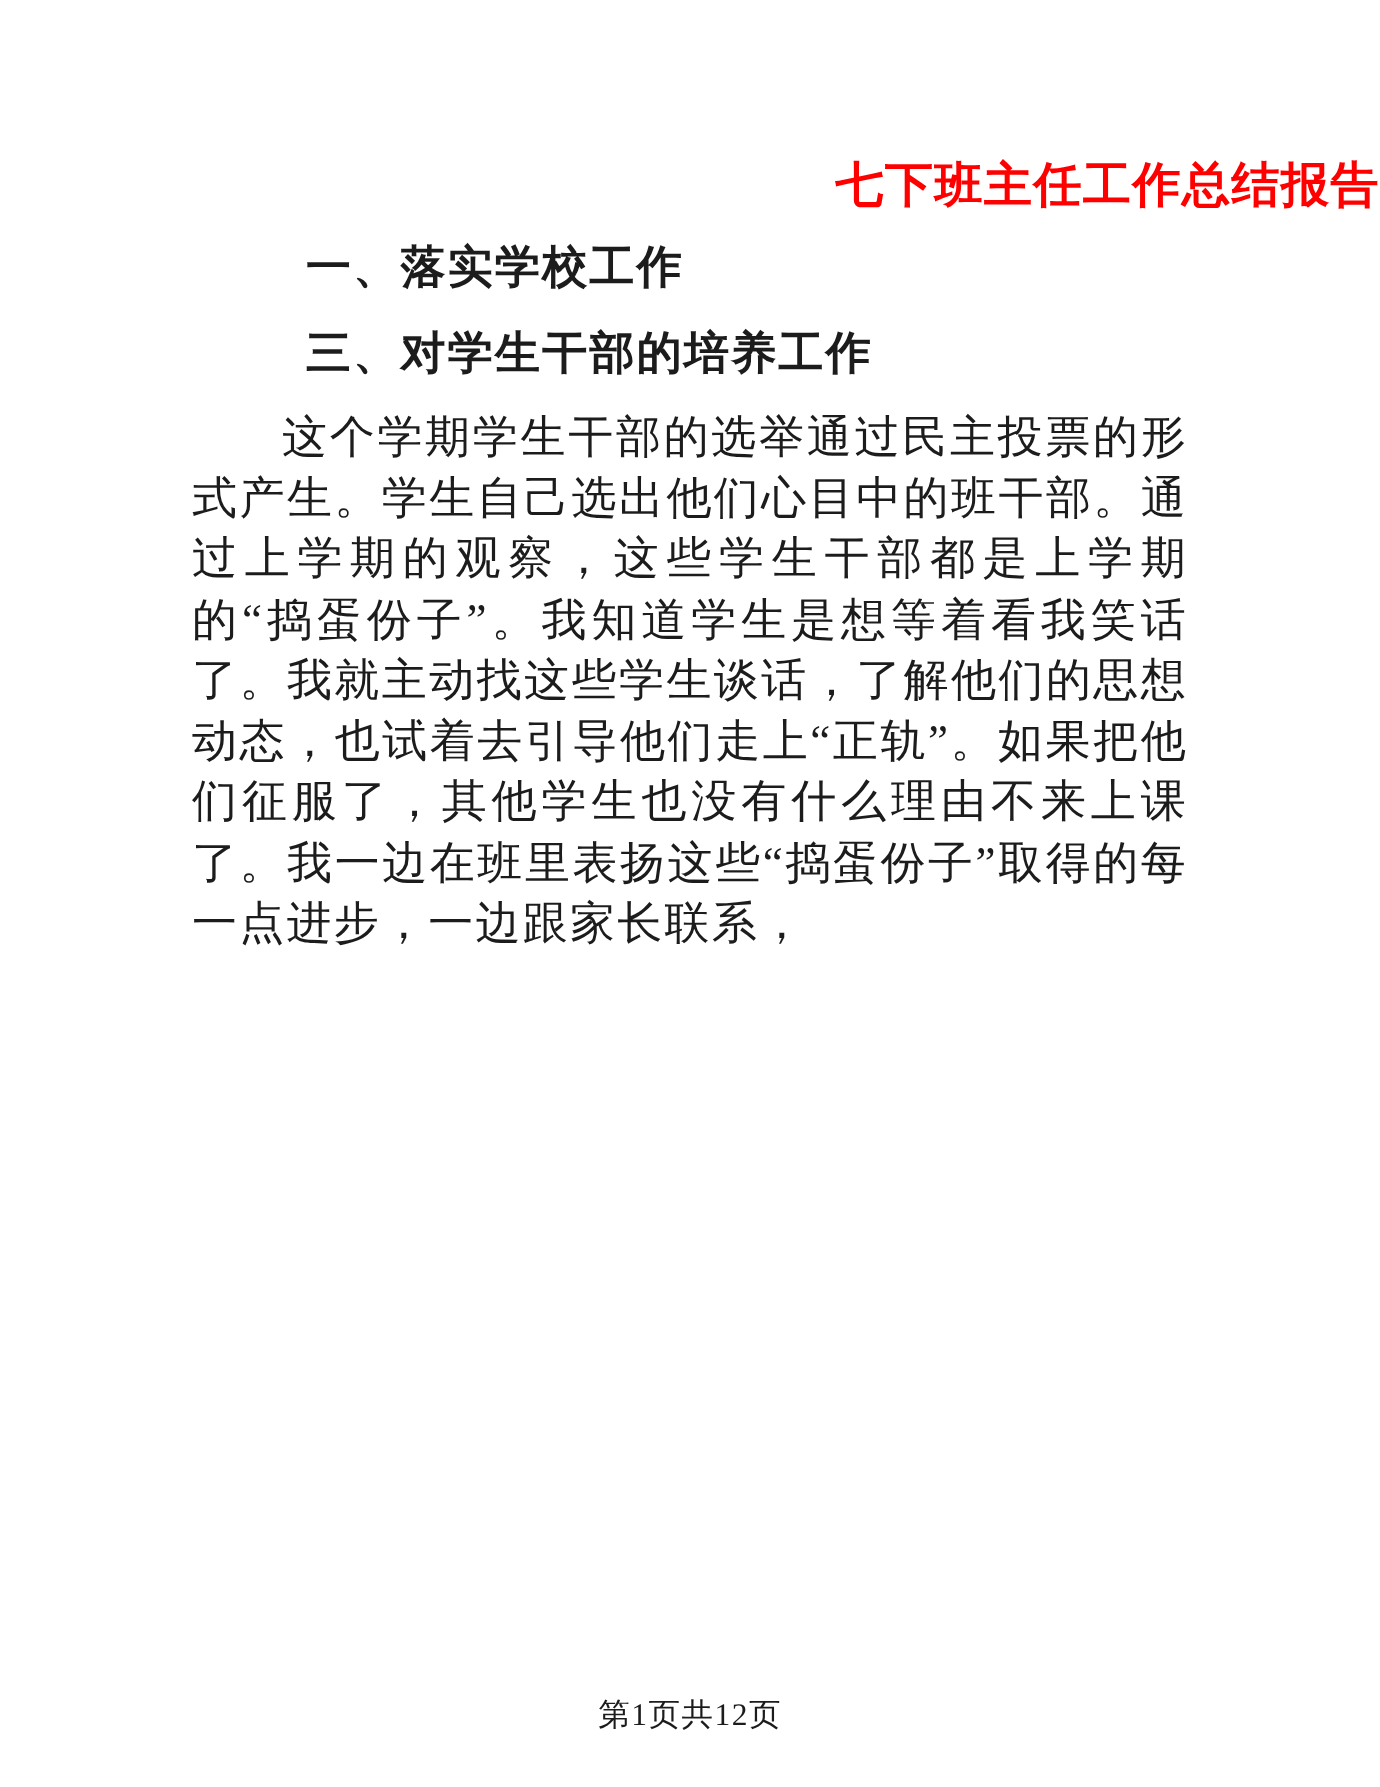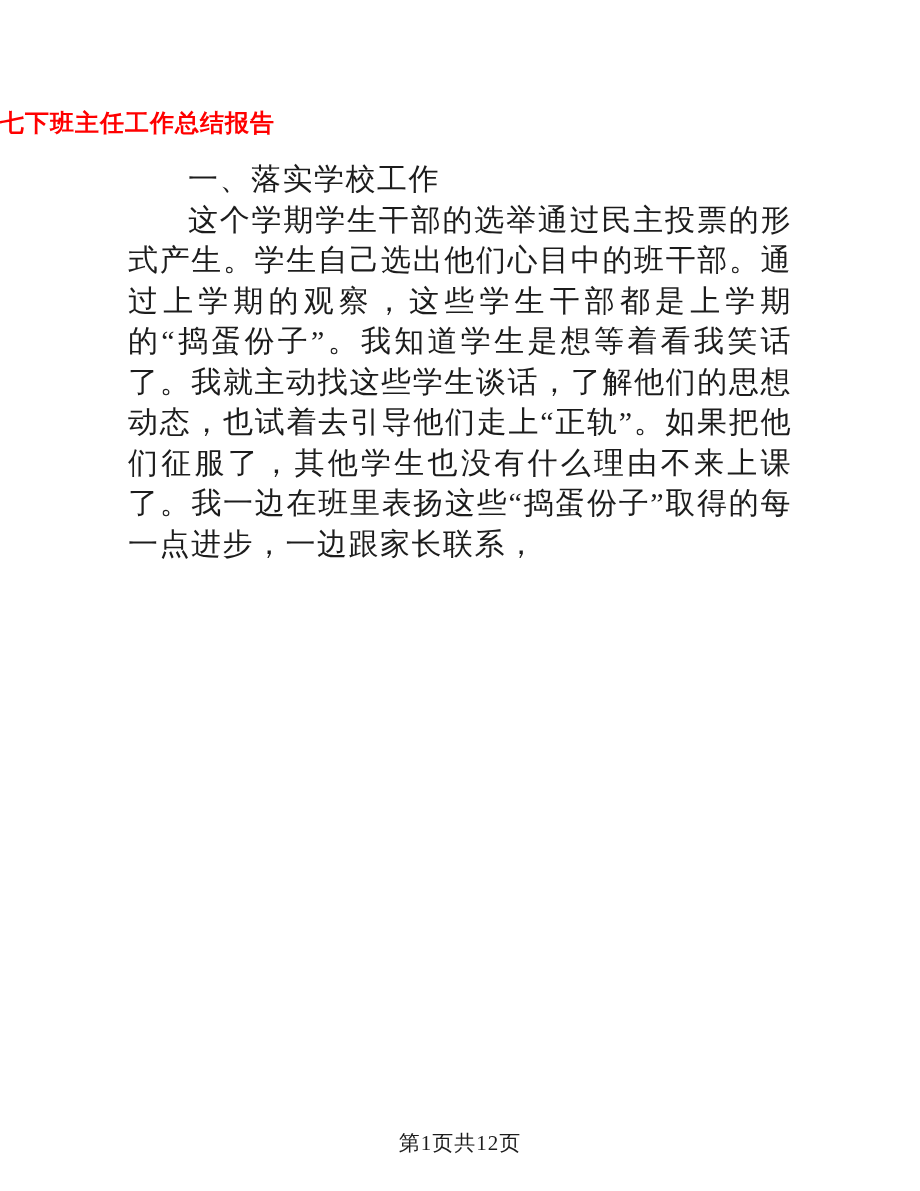--- a/index.html
+++ b/index.html
@@ -11,22 +11,22 @@
     margin: 0 auto;
     background: var(--page-background, #ffffff);
     color: var(--text-color, #1c1c1c);
     font-family: "Liberation Serif", "DejaVu Serif", serif;
     overflow: hidden;
   }
 
   .doc-title {
     margin: 0;
     padding-top: 104px;
-    text-align: left;
-    font-size: 24px;
+    text-align: right;
+    font-size: 32px;
     line-height: 38px;
     font-weight: bold;
     letter-spacing: 1px;
     color: var(--title-color, #ff0000);
   }
 
   .doc-body {
     margin: 17px 128px 0 128px;
     font-size: 30px;
     line-height: 40.5px;
@@ -35,25 +35,25 @@
     text-justify: inter-character;
   }
 
   .para {
     margin: 0;
     text-indent: 2em;
     font-weight: normal;
   }
 
   .heading {
-    margin: 0;
+    margin: 16px;
     font-size: 30px;
     line-height: 40.5px;
     text-indent: 2em;
-    font-weight: normal;
+    font-weight: bold;
     text-align: left;
   }
 
   .page-footer {
     position: absolute;
     left: 0;
     right: 0;
     top: 1110px;
     text-align: center;
     font-size: 21px;
@@ -71,20 +71,21 @@
   <h1 class="doc-title">七下班主任工作总结报告</h1>
 
   <div class="doc-body">
 
 
     <h2 class="heading">一、落实学校工作</h2>
 
 
 
 
+    <h2 class="heading">三、对学生干部的培养工作</h2>
 
     <p class="para">这个学期学生干部的选举通过民主投票的形式产生。学生自己选出他们心目中的班干部。通过上学期的观察，这些学生干部都是上学期的“捣蛋份子”。我知道学生是想等着看我笑话了。我就主动找这些学生谈话，了解他们的思想动态，也试着去引导他们走上“正轨”。如果把他们征服了，其他学生也没有什么理由不来上课了。我一边在班里表扬这些“捣蛋份子”取得的每一点进步，一边跟家长联系，</p>
 
   </div>
 
   <div class="page-footer">第1页共12页</div>
 
 </div>
 
 </body></html>

